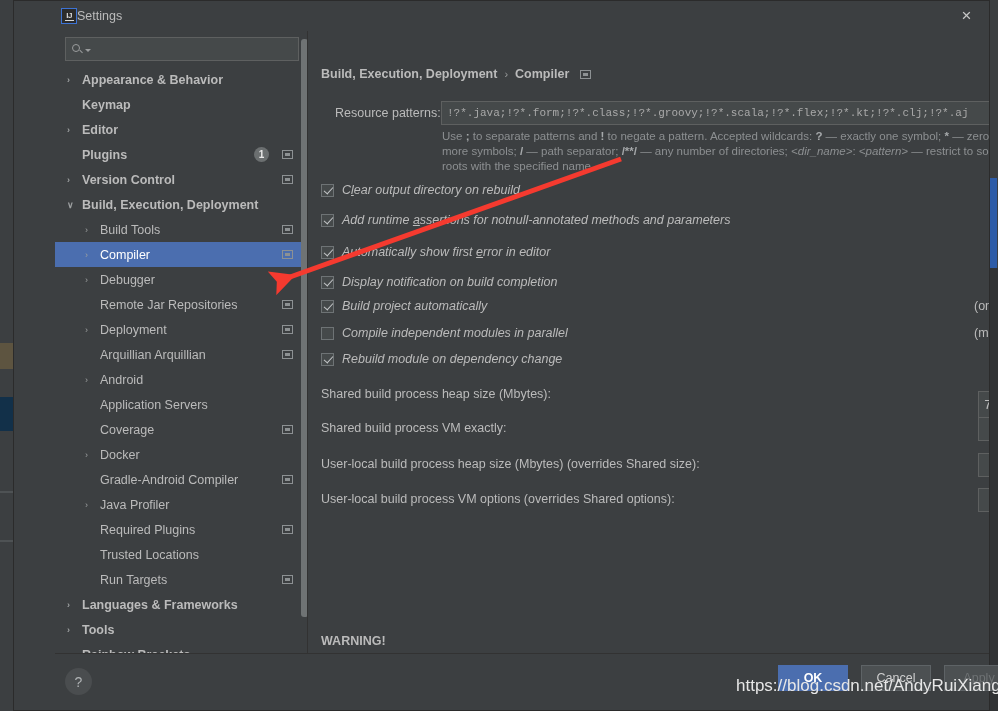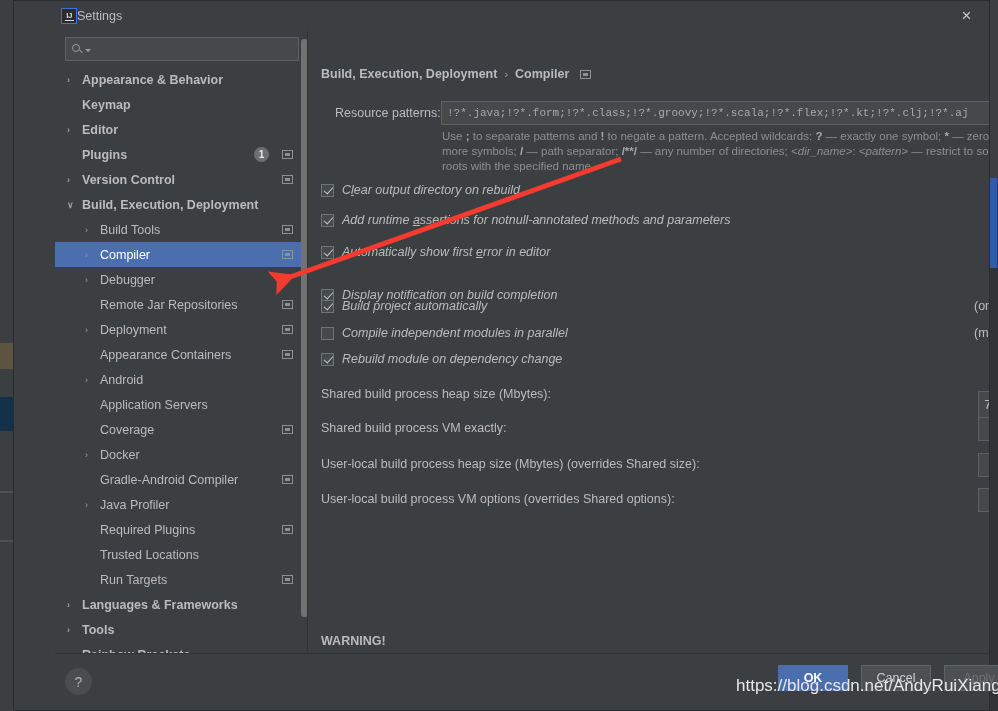--- a/index.html
+++ b/index.html
@@ -378,21 +378,21 @@
               <span class="tree-label">Remote Jar Repositories</span>
               <span class="mod-marker"></span>
             </div>
             <div class="tree-item lvl2">
               <span class="arrow">›</span>
               <span class="tree-label">Deployment</span>
               <span class="mod-marker"></span>
             </div>
             <div class="tree-item lvl2">
               <span class="arrow none">›</span>
-              <span class="tree-label">Appearance Containers</span>
+              <span class="tree-label">Arquillian Arquillian</span>
               <span class="mod-marker"></span>
             </div>
             <div class="tree-item lvl2">
               <span class="arrow">›</span>
               <span class="tree-label">Android</span>
             </div>
             <div class="tree-item lvl2">
               <span class="arrow none">›</span>
               <span class="tree-label">Application Servers</span>
             </div>
@@ -470,21 +470,21 @@
               <span><span>C</span><span class="mnem">l</span><span>ear output directory on rebuild</span></span>
             </div>
             <div class="check-row" style="top: 182px;">
               <span class="checkbox checked"></span>
               <span><span>Add runtime </span><span class="mnem">a</span><span>ssertions for notnull-annotated methods and parameters</span></span>
             </div>
             <div class="check-row" style="top: 214px;">
               <span class="checkbox checked"></span>
               <span><span>Automatically show first </span><span class="mnem">e</span><span>rror in editor</span></span>
             </div>
-            <div class="check-row" style="top: 257px;">
+            <div class="check-row" style="top: 244px;">
               <span class="checkbox checked"></span>
               <span><span>Display notification on build completion</span></span>
             </div>
             <div class="check-row" style="top: 268px;">
               <span class="checkbox checked"></span>
               <span><span>Build project automatically</span></span>
             </div>
             <div class="side-note" style="top: 268px; left: 666px;">(only works while not running / debugging)</div>
             <div class="check-row" style="top: 295px;">
               <span class="checkbox"></span>

